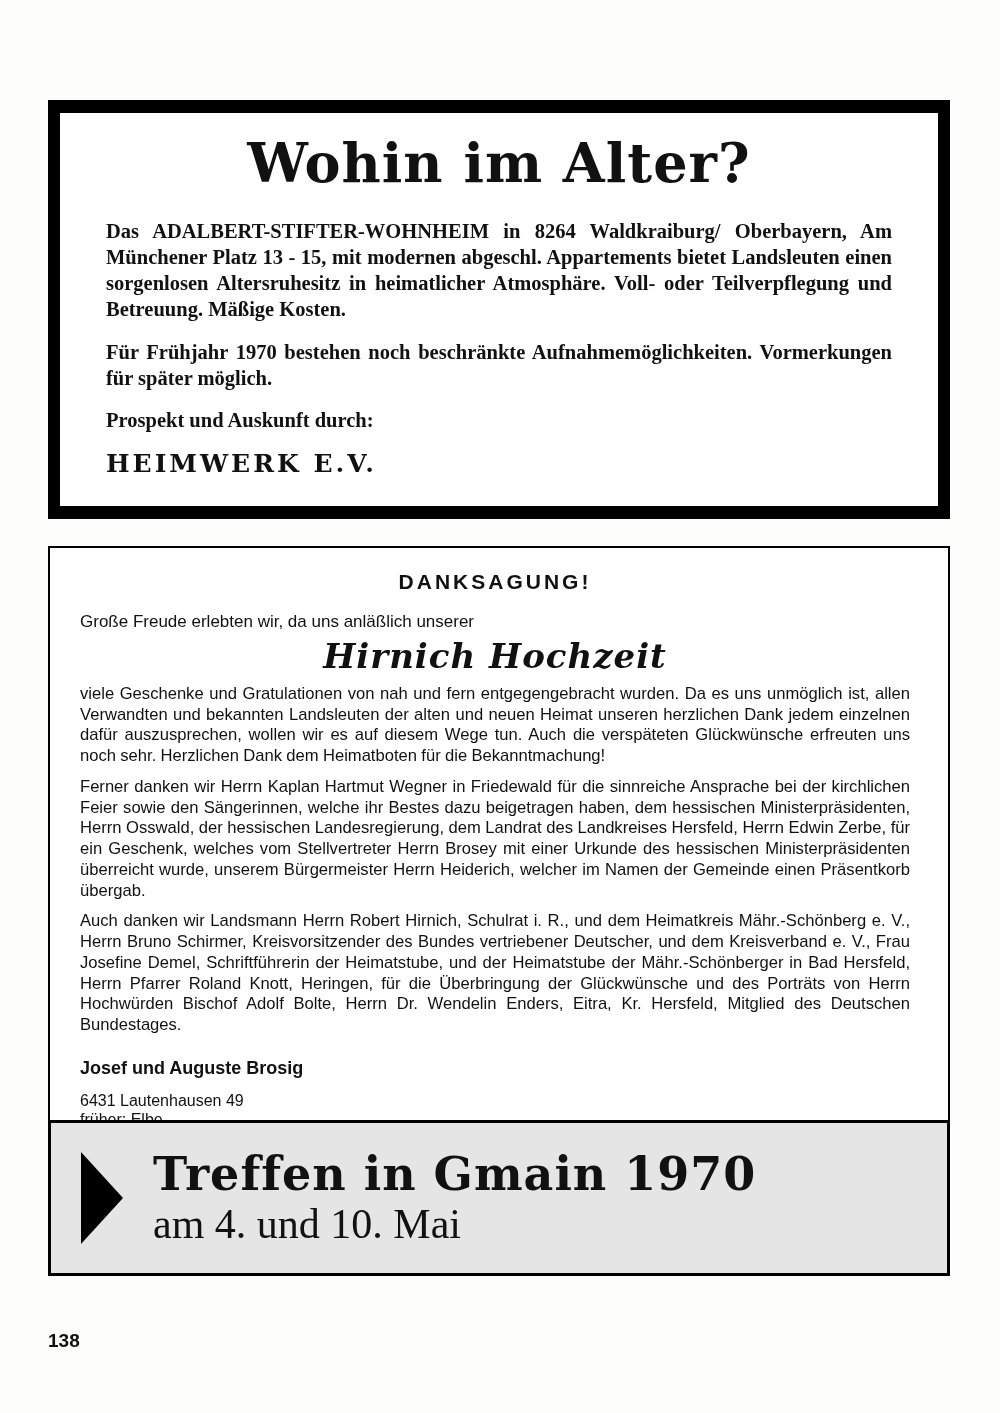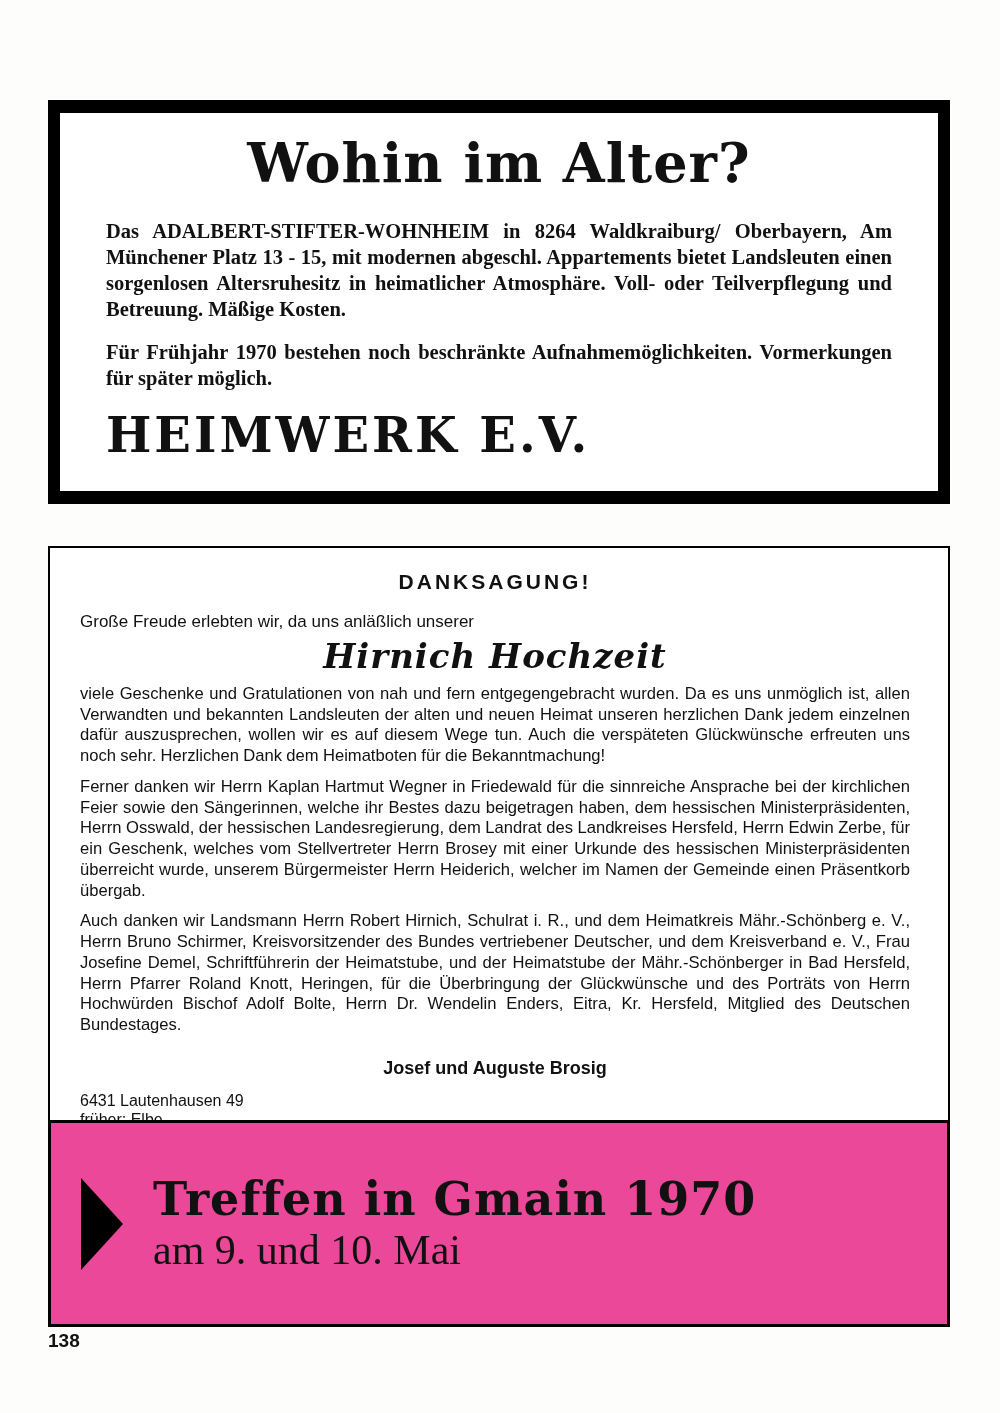--- a/index.html
+++ b/index.html
@@ -57,21 +57,21 @@
     text-align: justify;
     margin: 0 0 16px 0;
   }
   .ad1-body.last {
     margin-bottom: 10px;
     text-align: left;
   }
   .ad1-firm {
     font-family: "DejaVu Serif", serif;
     font-weight: bold;
-    font-size: 48px;
+    font-size: 25px;
     letter-spacing: 3px;
     margin: 16px 0 6px 0;
   }
   .ad1-addr {
     font-family: "Liberation Serif", serif;
     font-weight: bold;
     font-size: 20px;
     margin: 0;
   }
   
@@ -112,39 +112,39 @@
     font-size: 16.6px;
     line-height: 1.25;
     text-align: justify;
     margin: 0 0 10px 0;
     word-spacing: -0.3px;
   }
   .ad2-sign {
     font-family: "Liberation Sans", sans-serif;
     font-weight: bold;
     font-size: 18px;
-    text-align: center;
+    text-align: left;
     margin: 22px 0 4px 0;
   }
   .ad2-addr {
     font-family: "Liberation Sans", sans-serif;
     font-size: 16px;
     line-height: 1.2;
     margin: 12px 0 0 0;
   }
   
   .ad3 {
     position: absolute;
     left: 48px;
     top: 1120px;
     width: 902px;
-    height: 207px;
+    height: 156px;
     box-sizing: border-box;
     border: 3px solid #000;
-    background: #ec4899;
+    background: #e5e5e5;
     display: flex;
     align-items: center;
   }
   .ad3-arrow {
     width: 0;
     height: 0;
     border-top: 46px solid transparent;
     border-bottom: 46px solid transparent;
     border-left: 42px solid #000;
     margin-left: 30px;
@@ -182,20 +182,21 @@
 </head>
 <body>
 
 <div class="page">
 
   <div class="ad1">
     <div class="ad1-inner">
       <div class="ad1-title">Wohin im Alter?</div>
       <p class="ad1-body">Das  ADALBERT-STIFTER-WOHNHEIM  in  8264  Waldkraiburg/ Oberbayern, Am Münchener Platz 13 - 15, mit modernen abgeschl. Appartements bietet Landsleuten einen sorgenlosen Altersruhesitz in heimatlicher Atmosphäre. Voll- oder Teilverpflegung und Betreuung. Mäßige Kosten.</p>
       <p class="ad1-body">Für Frühjahr 1970 bestehen noch beschränkte Aufnahmemöglichkeiten. Vormerkungen für später möglich.</p>
+      <p class="ad1-body last">Prospekt und Auskunft durch:</p>
       <div class="ad1-firm">HEIMWERK E.V.</div>
     </div>
   </div>
 
   <div class="ad2">
     <div class="ad2-title">DANKSAGUNG!</div>
     <p class="ad2-lead">Große Freude erlebten wir, da uns anläßlich unserer</p>
     <div class="ad2-fraktur">Hirnich Hochzeit</div>
     <p class="ad2-p">viele Geschenke und Gratulationen von nah und fern entgegengebracht wurden. Da es uns unmöglich ist, allen Verwandten und bekannten Landsleuten der alten und neuen Heimat unseren herzlichen Dank jedem einzelnen dafür auszusprechen, wollen wir es auf diesem Wege tun. Auch die verspäteten Glückwünsche erfreuten uns noch sehr. Herzlichen Dank dem Heimatboten für die Bekanntmachung!</p>
     <p class="ad2-p">Ferner danken wir Herrn Kaplan Hartmut Wegner in Friedewald für die sinnreiche Ansprache bei der kirchlichen Feier sowie den Sängerinnen, welche ihr Bestes dazu beigetragen haben, dem hessischen Ministerpräsidenten, Herrn Osswald, der hessischen Landesregierung, dem Landrat des Landkreises Hersfeld, Herrn Edwin Zerbe, für ein Geschenk, welches vom Stellvertreter Herrn Brosey mit einer Urkunde des hessischen Ministerpräsidenten überreicht wurde, unserem Bürgermeister Herrn Heiderich, welcher im Namen der Gemeinde einen Präsentkorb übergab.</p>
@@ -204,19 +205,19 @@
     <div class="ad2-addr">
       <div>6431 Lautenhausen 49</div>
       <div>früher: Elbe</div>
     </div>
   </div>
 
   <div class="ad3">
     <div class="ad3-arrow"></div>
     <div class="ad3-text">
       <div class="ad3-line1">Treffen in Gmain 1970</div>
-      <div class="ad3-line2">am 9. und 10. Mai</div>
+      <div class="ad3-line2">am 4. und 10. Mai</div>
     </div>
   </div>
 
   <div class="page-number">138</div>
 
 </div>
 
 </body></html>

